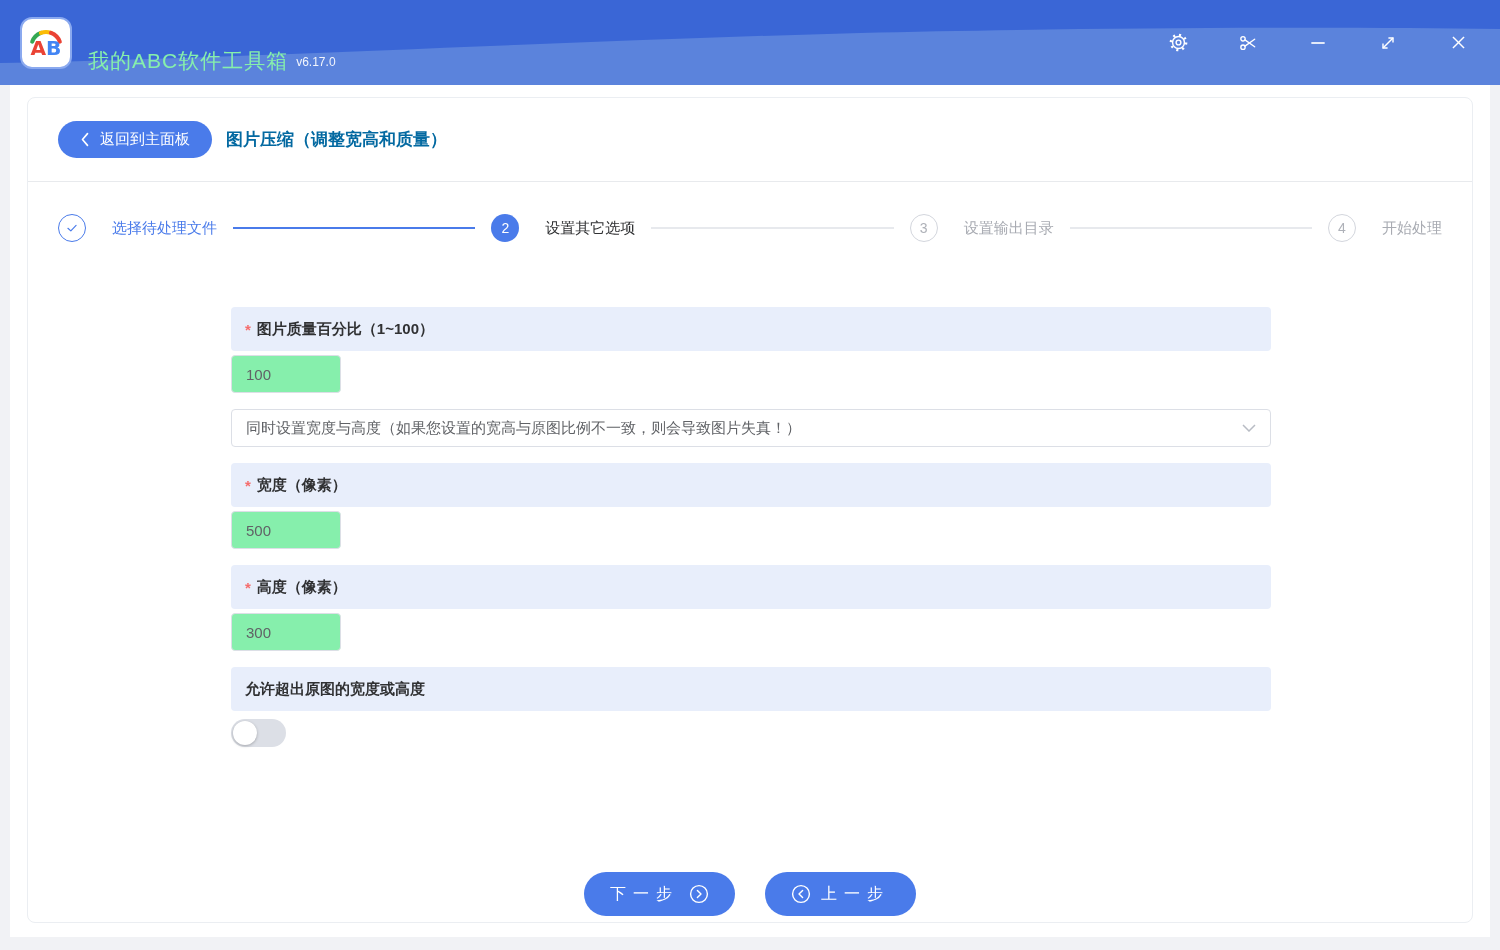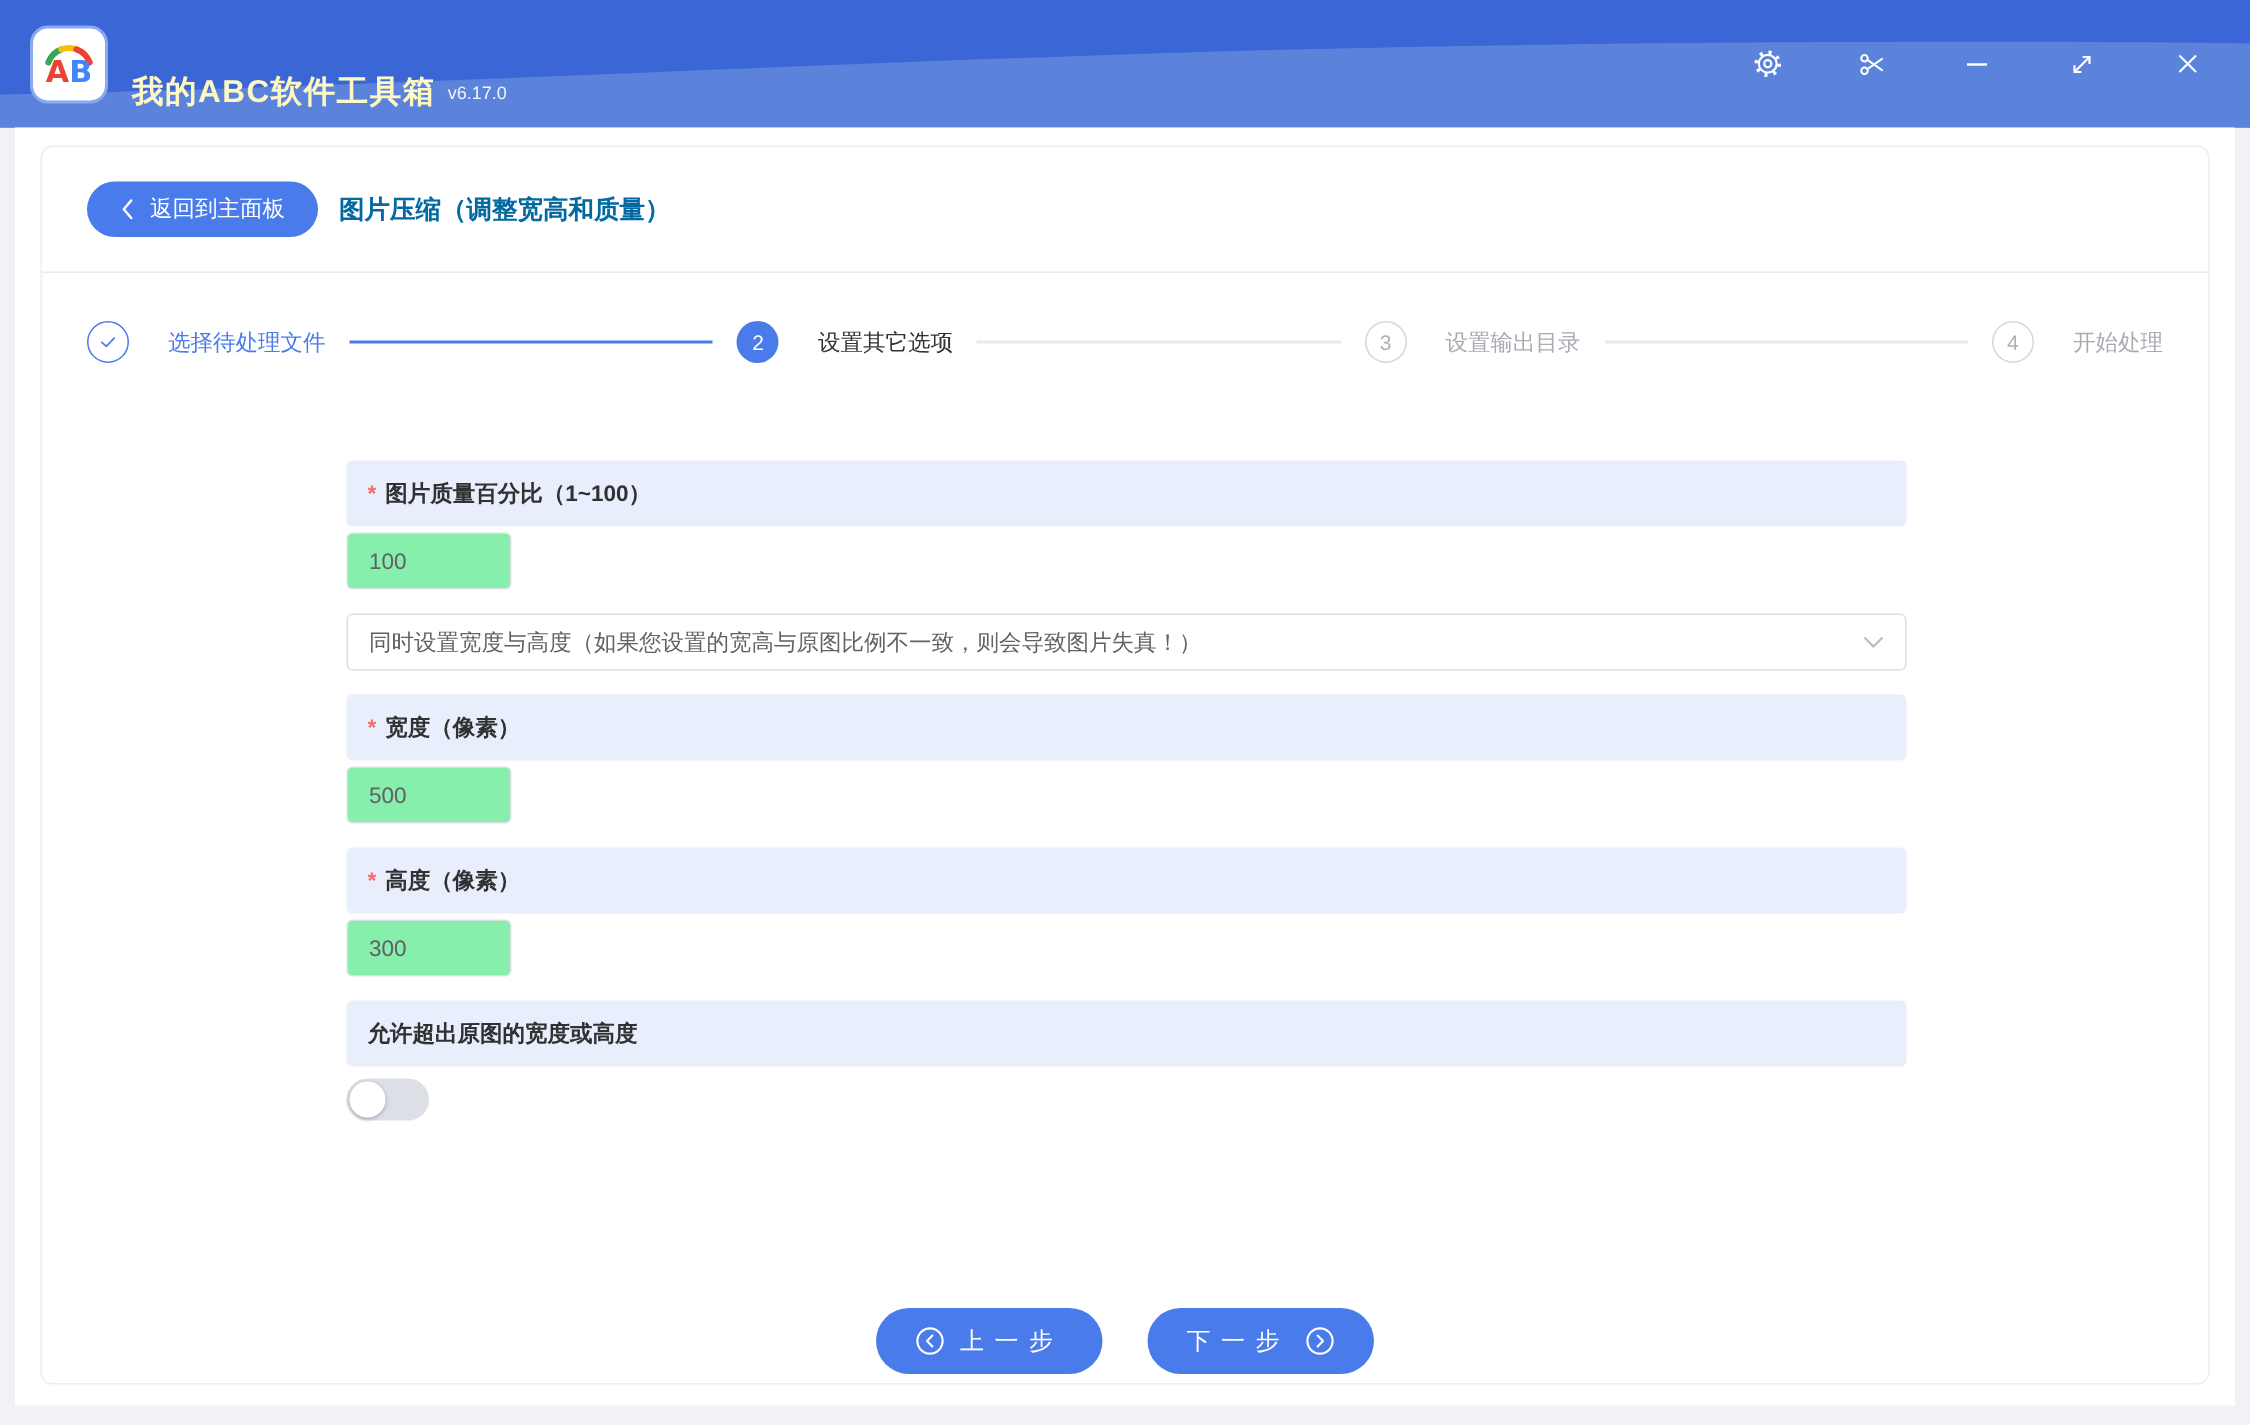--- a/index.html
+++ b/index.html
@@ -18,21 +18,21 @@
   .titlebar-wave { position:absolute; inset:0; width:100%; height:85px; display:block; }
   .titlebar-content {
     position:relative; z-index:2; height:100%; display:flex; align-items:center;
     padding:0 25px 0 20px;
   }
   .app-logo {
     width:52px; height:52px; background:#fff; border-radius:12px;
     border:2px solid #8aa9ef; display:flex; align-items:center; justify-content:center;
     margin-right:16px; flex:none;
   }
-  .app-title { color:#fef9c3; font-size:21px; font-weight:bold; letter-spacing:1px;margin-top:36px; }
+  .app-title { color:#86efac; font-size:21px; font-weight:normal; letter-spacing:1px;margin-top:36px; }
   .app-version { color:rgba(255,255,255,.92); font-size:12px; margin-left:8px; align-self:flex-end; padding-bottom:16px; }
   .titlebar-spacer { flex:1; }
   .tb-btn {
     width:34px; height:34px; display:flex; align-items:center; justify-content:center;
     margin-left:36px; cursor:pointer; flex:none;
   }
 
   
   .window-body {
     position:absolute; top:85px; left:10px; right:10px; height:852px; background:#fff;
@@ -246,29 +246,29 @@
         <span>允许超出原图的宽度或高度</span>
       </div>
       <div class="switch">
         <div class="knob"></div>
       </div>
 
     </div>
 
     <div class="footer">
       <button class="nav-btn">
-        <svg width="20" height="20" viewBox="0 0 20 20">
-          <circle cx="10" cy="10" r="8.4" fill="none" stroke="#fff" stroke-width="1.4"></circle>
-          <path d="M11.6,6.4 L8,10 L11.6,13.6" fill="none" stroke="#fff" stroke-width="1.4" stroke-linecap="round" stroke-linejoin="round"></path>
-        </svg>
-        <span class="txt">上一步</span>
-      </button>
-      <button class="nav-btn">
         <span class="txt">下一步</span>
         <svg width="20" height="20" viewBox="0 0 20 20">
           <circle cx="10" cy="10" r="8.4" fill="none" stroke="#fff" stroke-width="1.4"></circle>
           <path d="M8.4,6.4 L12,10 L8.4,13.6" fill="none" stroke="#fff" stroke-width="1.4" stroke-linecap="round" stroke-linejoin="round"></path>
         </svg>
       </button>
+      <button class="nav-btn">
+        <svg width="20" height="20" viewBox="0 0 20 20">
+          <circle cx="10" cy="10" r="8.4" fill="none" stroke="#fff" stroke-width="1.4"></circle>
+          <path d="M11.6,6.4 L8,10 L11.6,13.6" fill="none" stroke="#fff" stroke-width="1.4" stroke-linecap="round" stroke-linejoin="round"></path>
+        </svg>
+        <span class="txt">上一步</span>
+      </button>
     </div>
 
   </div>
 </div>
 
 </body></html>

